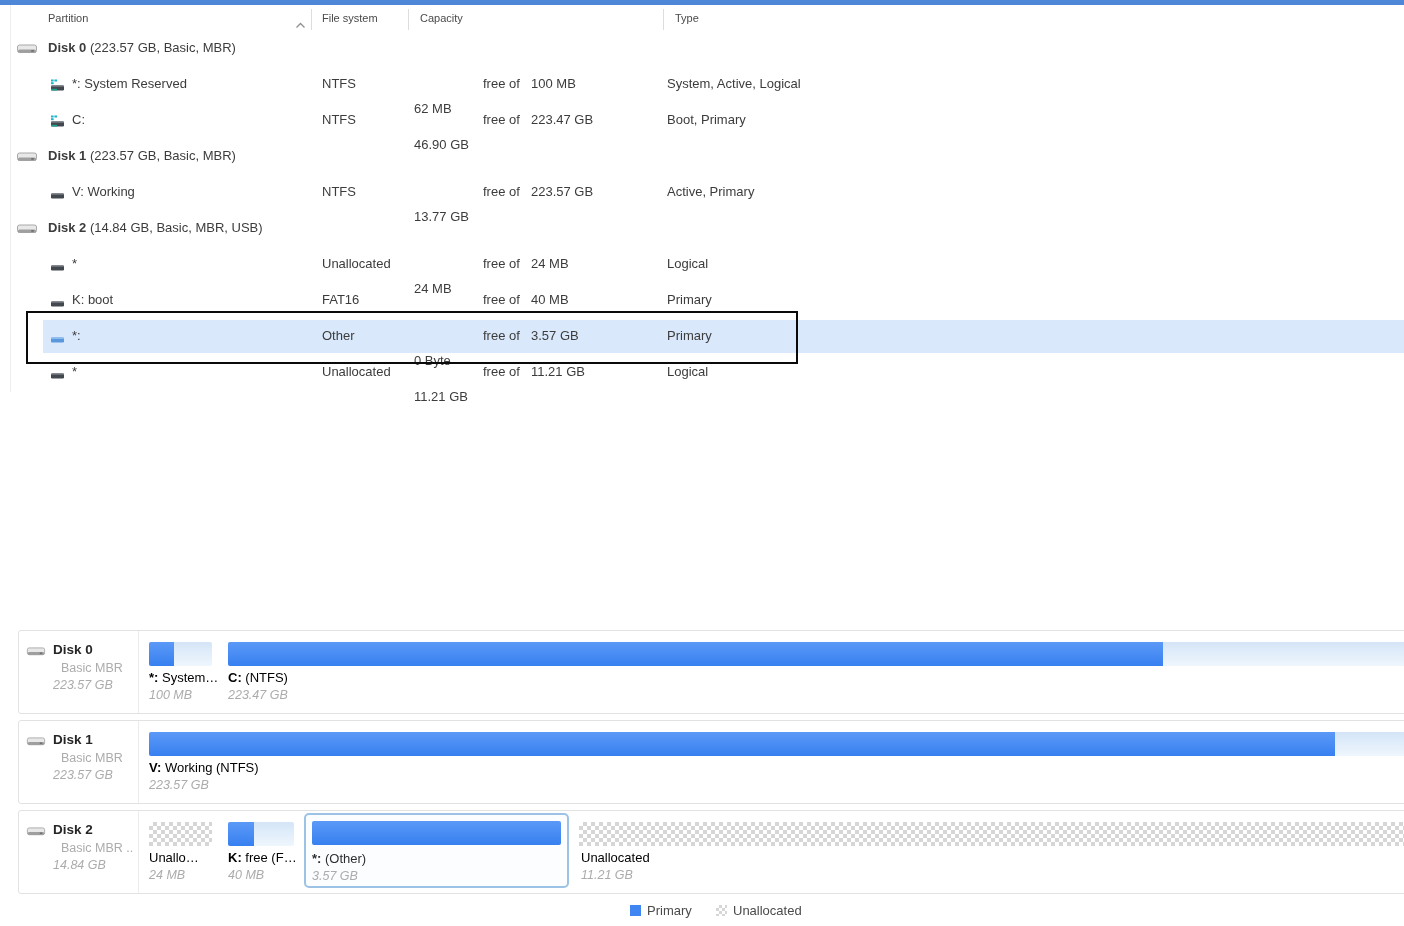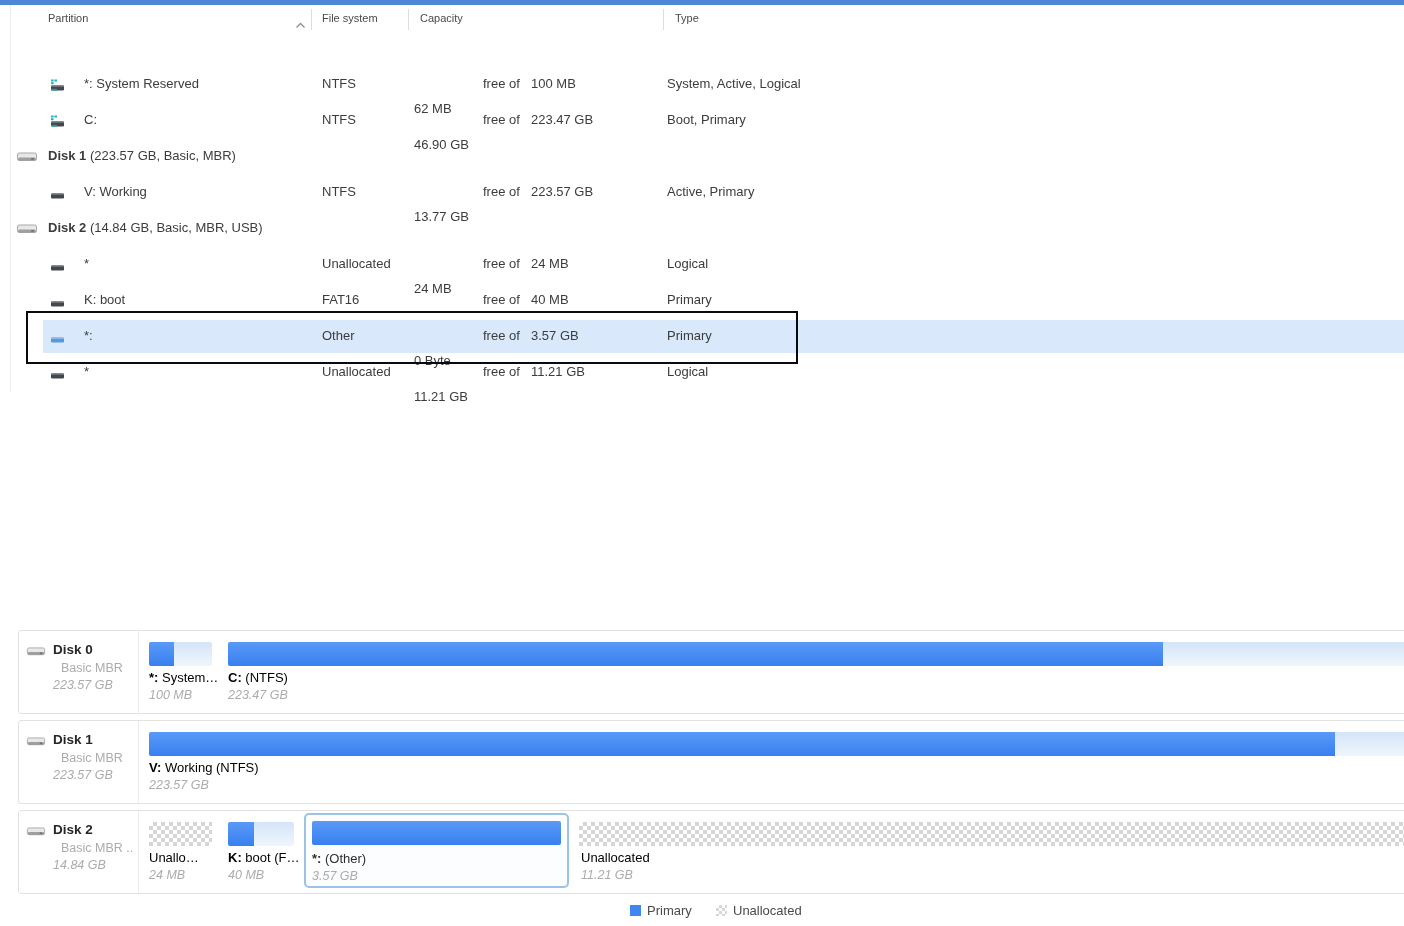--- a/index.html
+++ b/index.html
@@ -8,21 +8,21 @@
   .strip{position:absolute;left:0;top:0;width:100%;height:5px;background:#4e86d8;}
   .gutter{position:absolute;left:10px;top:5px;width:1px;height:387px;background:#eeeeee;}
 
   
   .hdr-label{position:absolute;top:12px;font-size:11px;color:#4a4a4a;white-space:nowrap;}
   .vsep{position:absolute;top:9px;height:21px;width:1px;background:#dddddd;}
   .sort-ico{position:absolute;left:295px;top:15px;}
   .row{position:absolute;left:0;width:1404px;height:36px;}
   .sel-band{position:absolute;left:43px;right:0;top:2px;bottom:1px;background:#d9e8fb;}
   .cell{position:absolute;top:10px;font-size:13px;color:#3c3c3c;white-space:nowrap;}
-  .c-name{left:72px;margin-left:12px;} .c-fs{left:322px;} .c-used{left:414px;margin-top:25px;}
+  .c-name{left:72px;} .c-fs{left:322px;} .c-used{left:414px;margin-top:25px;}
   .c-freeof{left:483px;} .c-total{left:531px;} .c-type{left:667px;}
   .c-diskname{left:48px;}
   .icon-disk{position:absolute;left:16px;top:12px;}
   .icon-part{position:absolute;left:50px;top:12px;}
   .ann-box{position:absolute;left:26px;top:311px;width:768px;height:49px;border:2px solid #0a0a0a;pointer-events:none;}
 
   
   .panel{position:absolute;left:18px;width:1392px;height:82px;background:#fff;border:1px solid #e2e2e2;border-radius:3px;}
   .panel-label{position:absolute;left:0;top:0;width:119px;height:100%;border-right:1px solid #ececec;}
   .p-icon{position:absolute;left:7px;top:13px;}
@@ -58,20 +58,30 @@
         <path d="M1.5 5.5 L5.5 1.5 L9.5 5.5" fill="none" stroke="#8f8f8f" stroke-width="1.3"></path>
       </svg>
   </span>
   <div class="vsep" style="left:311px"></div>
   <span class="hdr-label" style="left:322px">File system</span>
   <div class="vsep" style="left:408px"></div>
   <span class="hdr-label" style="left:420px">Capacity</span>
   <div class="vsep" style="left:663px"></div>
   <span class="hdr-label" style="left:675px">Type</span>
 
+  <div class="row" style="top:30px">
+    <span class="icon-disk">
+      <svg width="22" height="13" viewBox="0 0 22 13">
+          <rect x="1.5" y="2" width="19" height="7.5" rx="2" fill="#e8e8e8" stroke="#a8a8a8"></rect>
+          <rect x="2" y="6.5" width="18" height="3.2" rx="1.5" fill="#9f9f9f"></rect>
+          <rect x="15" y="7.1" width="3" height="1.6" rx="0.8" fill="#6f6f6f"></rect>
+        </svg>
+    </span>
+    <span class="cell c-diskname"><b>Disk 0</b>&nbsp;<span>(223.57 GB, Basic, MBR)</span></span>
+  </div>
 
   <div class="row" style="top:66px">
     <span class="icon-part">
       <svg width="16" height="13" viewBox="0 0 16 13">
           <rect x="1" y="0.5" width="2.6" height="2" fill="#19b5c8"></rect>
           <rect x="4.4" y="0.5" width="2.6" height="2" fill="#19b5c8"></rect>
           <rect x="1" y="3.2" width="2.6" height="2" fill="#19b5c8"></rect>
           <rect x="1" y="6.5" width="13" height="5" rx="1.2" fill="#43474e"></rect>
           <rect x="1" y="6.5" width="13" height="1.5" rx="0.7" fill="#6a6f77"></rect>
           <rect x="1" y="9.8" width="6" height="1.7" fill="#1aa18d"></rect>
@@ -261,21 +271,21 @@
       <span class="p-name">Disk 2</span>
       <span class="p-scheme">Basic MBR ..</span>
       <span class="p-size">14.84 GB</span>
     </div>
     <div class="checker-bar checker" style="left:130px;width:63px"></div>
     <span class="blabel1" style="left:130px"><span>Unallo…</span></span>
     <span class="blabel2" style="left:130px">24 MB</span>
     <div class="bar" style="left:209px;width:66px">
       <div class="fill" style="width:40%"></div>
     </div>
-    <span class="blabel1" style="left:209px"><b>K:</b>&nbsp;<span>boot (F…</span></span>
+    <span class="blabel1" style="left:209px"><b>K:</b>&nbsp;<span>free (F…</span></span>
     <span class="blabel2" style="left:209px">40 MB</span>
     <div class="selbox">
       <div class="sb-bar">
         <div class="fill" style="width:100%"></div>
       </div>
       <span class="sb-l1"><b>*:</b>&nbsp;<span>(Other)</span></span>
       <span class="sb-l2">3.57 GB</span>
     </div>
     <div class="checker-bar checker" style="left:560px;width:832px"></div>
     <span class="blabel1" style="left:562px"><span>Unallocated</span></span>

